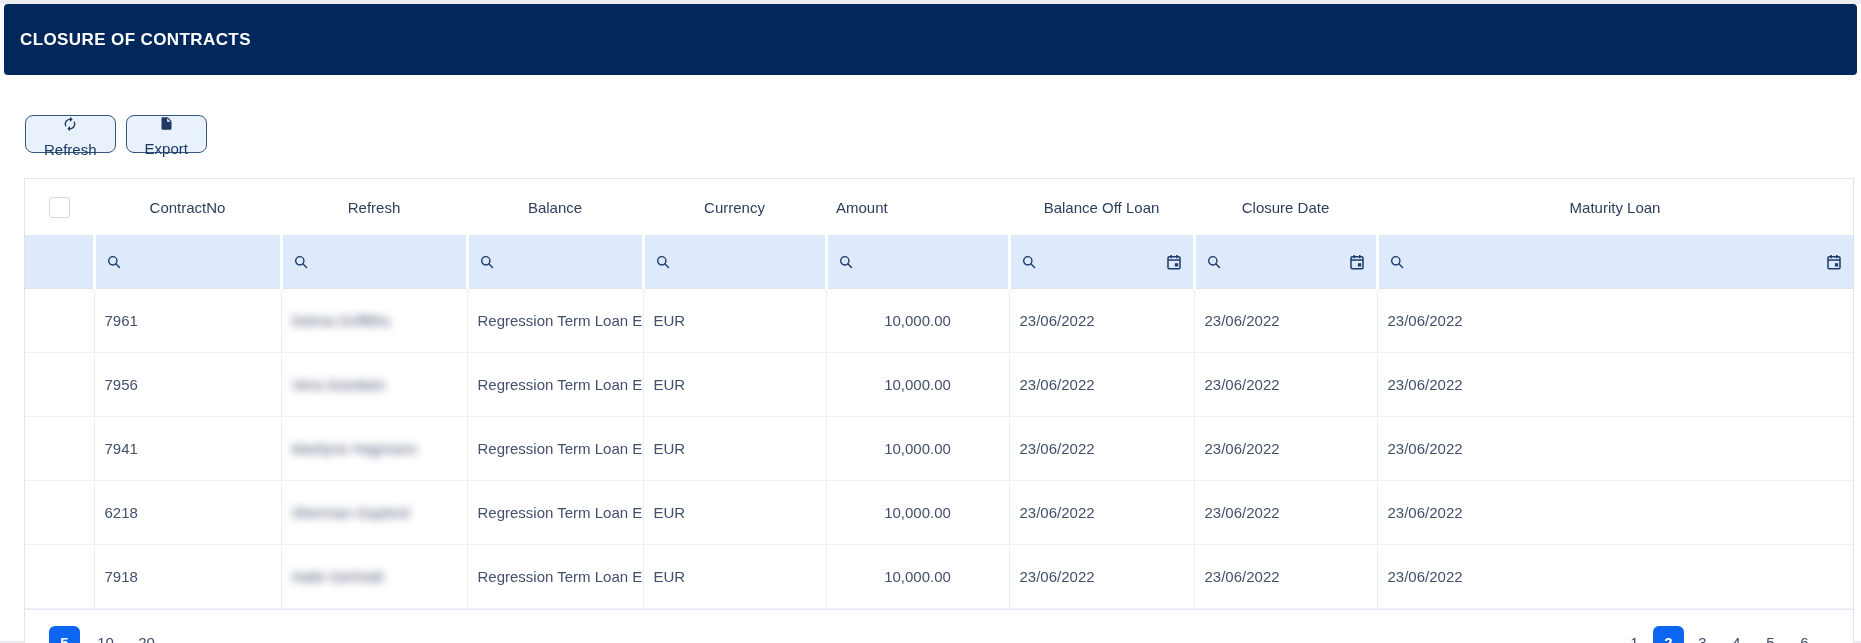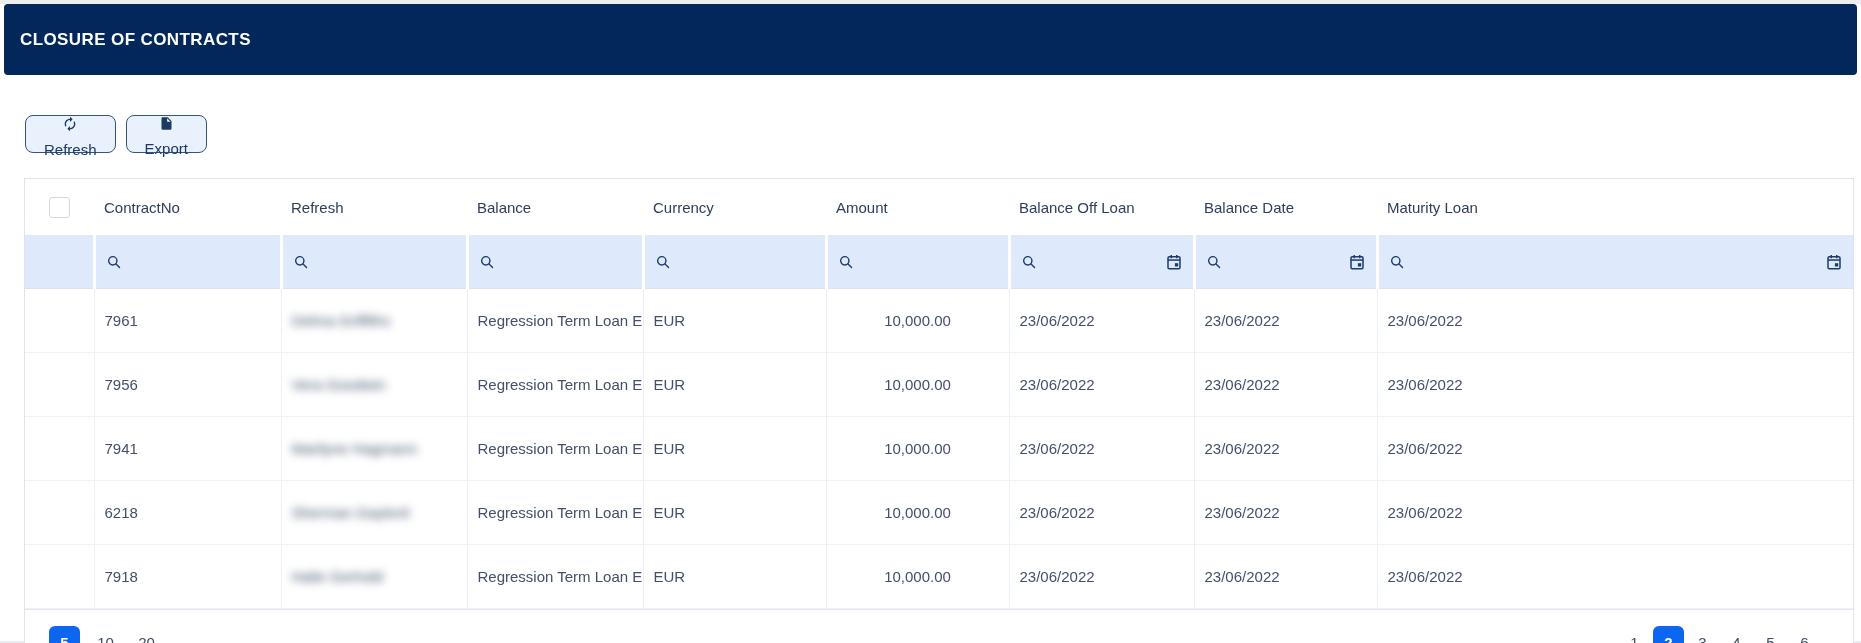--- a/index.html
+++ b/index.html
@@ -42,21 +42,21 @@
   .grid{
     margin:35px 7px 0 24px;
     width:1830px;
     border:1px solid #dfe4ec;
     box-sizing:border-box;
     background:#fff;
   }
   table{border-collapse:collapse;table-layout:fixed;width:100%;}
   th{
     height:56px;font-weight:400;font-size:15px;color:#2e3e5a;
-    text-align:left;padding:0 10px;white-space:nowrap;overflow:hidden;
+    text-align:center;padding:0 10px;white-space:nowrap;overflow:hidden;
   }
   th.r{text-align:left;}
   .chk{
     width:19px;height:19px;background:#fff;
     border:1.5px solid #d8d8d8;border-radius:3px;margin:0 auto;
   }
   
   tr.filter td{
     height:53px;background:var(--filterbg,#dee9fc);
     border-bottom:1px solid #dce3ee;
@@ -142,21 +142,21 @@
         <tr id="header-row">
             <th>
               <div class="chk"></div>
             </th>
             <th><span>ContractNo</span></th>
             <th><span>Refresh</span></th>
             <th><span>Balance</span></th>
             <th><span>Currency</span></th>
             <th class="r"><span>Amount</span></th>
             <th><span>Balance Off Loan</span></th>
-            <th><span>Balance Date</span></th>
+            <th><span>Closure Date</span></th>
             <th><span>Maturity Loan</span></th>
           </tr>
         <tr id="filter-row" class="filter">
             <td></td>
             <td>
               <div class="fwrap">
                 <span>
                   <svg width="16" height="16" viewBox="0 0 24 24" fill="none" stroke="#1d3c6b" stroke-width="2.1" stroke-linecap="round">
                     <circle cx="10.2" cy="10.2" r="6.2"></circle>
                     <line x1="15" y1="15" x2="20.3" y2="20.3"></line>

